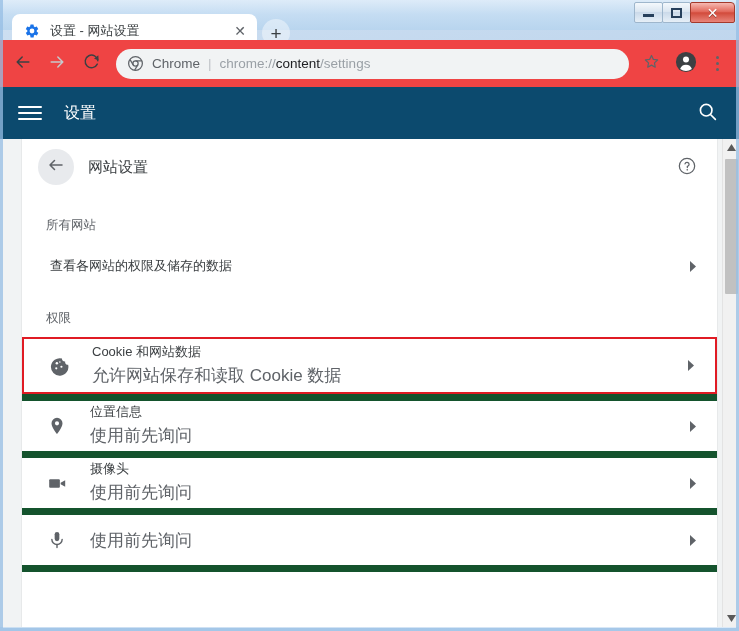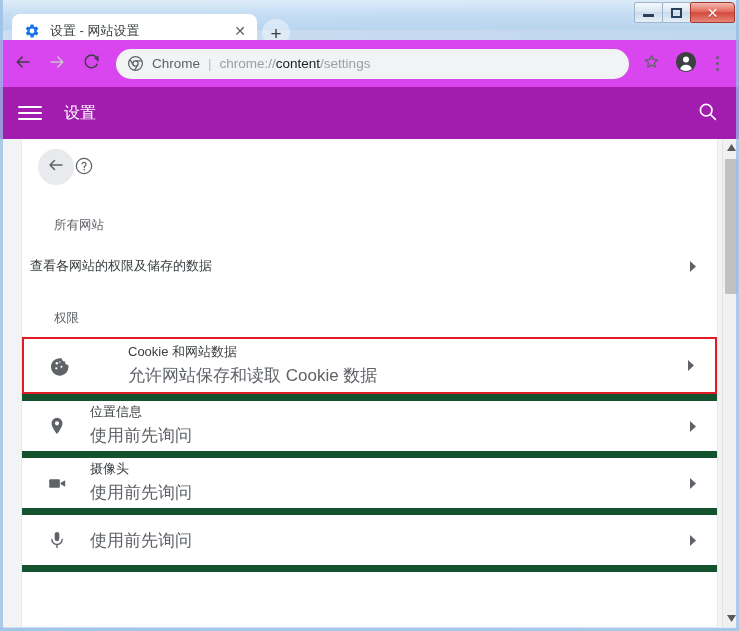--- a/index.html
+++ b/index.html
@@ -74,21 +74,21 @@
     position: absolute; left: 262px; top: 11px;
     width: 28px; height: 28px; border-radius: 50%;
     background: rgba(255,255,255,.42);
     display: flex; align-items: center; justify-content: center;
     color: #3c4043; font-size: 19px; line-height: 1; cursor: pointer;
   }
 
   
   .toolbar {
     position: absolute; left: 0; top: 40px; width: 739px; height: 47px;
-    background: #d946ef;
+    background: #ef4444;
     display: flex; align-items: center; padding: 0 8px;
   }
   .navbtn {
     width: 30px; height: 30px; flex: 0 0 30px; margin-right: 4px;
     display: flex; align-items: center; justify-content: center;
     cursor: pointer;
   }
   .omnibox {
     flex: 1 1 auto; height: 30px; margin: 0 6px 0 6px;
     background: #f1f3f4; border-radius: 16px;
@@ -111,21 +111,21 @@
   .menu-btn {
     width: 28px; height: 30px; flex: 0 0 28px; margin-left: 2px;
     display: flex; flex-direction: column; align-items: center; justify-content: center;
     gap: 3px; cursor: pointer;
   }
   .menu-btn i { display: block; width: 3px; height: 3px; border-radius: 50%; background: #5f6368; }
 
   
   .settings-header {
     position: absolute; left: 0; top: 87px; width: 739px; height: 52px;
-    background: #a21caf;
+    background: #0c4a6e;
     display: flex; align-items: center; padding: 0 18px;
   }
   .hamburger {
     width: 24px; height: 24px; flex: 0 0 24px; margin-right: 22px;
     display: flex; flex-direction: column; justify-content: center; gap: 4px;
     cursor: pointer;
   }
   .hamburger i { display: block; height: 2px; background: #fff; border-radius: 1px; }
   .settings-title { flex: 1 1 auto; color: #fff; font-size: 16px; }
   .search-btn { width: 24px; height: 24px; flex: 0 0 24px; cursor: pointer; }
@@ -148,21 +148,21 @@
     width: 36px; height: 36px; flex: 0 0 36px; border-radius: 50%;
     background: #e8eaed;
     display: flex; align-items: center; justify-content: center; cursor: pointer;
   }
   .page-head-title {
     flex: 1 1 auto; margin-left: 14px; font-size: 15px; color: #3c4043;
   }
   .help-btn { width: 22px; height: 22px; flex: 0 0 22px; cursor: pointer; }
 
   .section-label {
-    padding: 22px 0 10px 24px; font-size: 12.5px; color: #5f6368; margin-left: 8px;
+    padding: 22px 0 10px 24px; font-size: 12.5px; color: #5f6368;
   }
 
   .row {
     display: flex; align-items: center; min-height: 57px;
     padding: 0 18px 0 24px; cursor: pointer;
     border-top: 7px solid #14532d;
   }
   .row.no-top { border-top: none; }
   .row-icon {
     width: 22px; height: 22px; flex: 0 0 22px; margin-right: 22px;
@@ -170,31 +170,30 @@
   }
   .row-text { flex: 1 1 auto; min-width: 0; }
   .row-title { font-size: 13px; color: #3c4043; line-height: 1.45; }
   .row-sub { font-size: 17px; color: #5f6368; line-height: 1.5; margin-top: 1px; }
   .row-chevron {
     flex: 0 0 12px; width: 12px; height: 12px;
     display: flex; align-items: center; justify-content: center;
   }
 
   
-  .row.single { min-height: 44px; padding-left: 8px; justify-content: flex-end; }
+  .row.single { min-height: 44px; padding-left: 28px; justify-content: flex-end; }
   .row.single .row-title { font-size: 13px; }
 
   
   .row.highlighted {
     border: 2px solid #e01b24;
     border-top: 2px solid #e01b24;
     margin: 0 0 0 0;
     position: relative; z-index: 3;
     min-height: 57px;
-    gap: 36px;
   }
 
   
   .pagescroll {
     position: absolute; right: 0; top: 139px; width: 17px; height: 488px;
     background: #f1f1f1; border-left: 1px solid #e3e3e3;
   }
   .ps-arrow {
     position: absolute; left: 0; width: 17px; height: 17px;
     display: flex; align-items: center; justify-content: center;
@@ -336,20 +335,21 @@
     <div class="card">
 
       <div class="page-head">
         <div class="back-circle">
           <span>
             <svg width="18" height="18" viewBox="0 0 24 24">
               <path fill="none" stroke="#5f6368" stroke-width="2" stroke-linecap="round" stroke-linejoin="round" d="M20 12H4M10 6l-6 6 6 6"></path>
             </svg>
           </span>
         </div>
+        <span class="page-head-title">网站设置</span>
         <span class="help-btn">
           <svg width="20" height="20" viewBox="0 0 24 24">
             <circle cx="12" cy="12" r="9.2" fill="none" stroke="#5f6368" stroke-width="1.5"></circle>
             <path fill="none" stroke="#5f6368" stroke-width="1.5" stroke-linecap="round" d="M9.6 9.4a2.5 2.5 0 1 1 2.8 3.1v1.3"></path>
             <circle cx="12.3" cy="16.6" r=".95" fill="#5f6368"></circle>
           </svg>
         </span>
       </div>
 
       <div class="section-label">所有网站</div>

